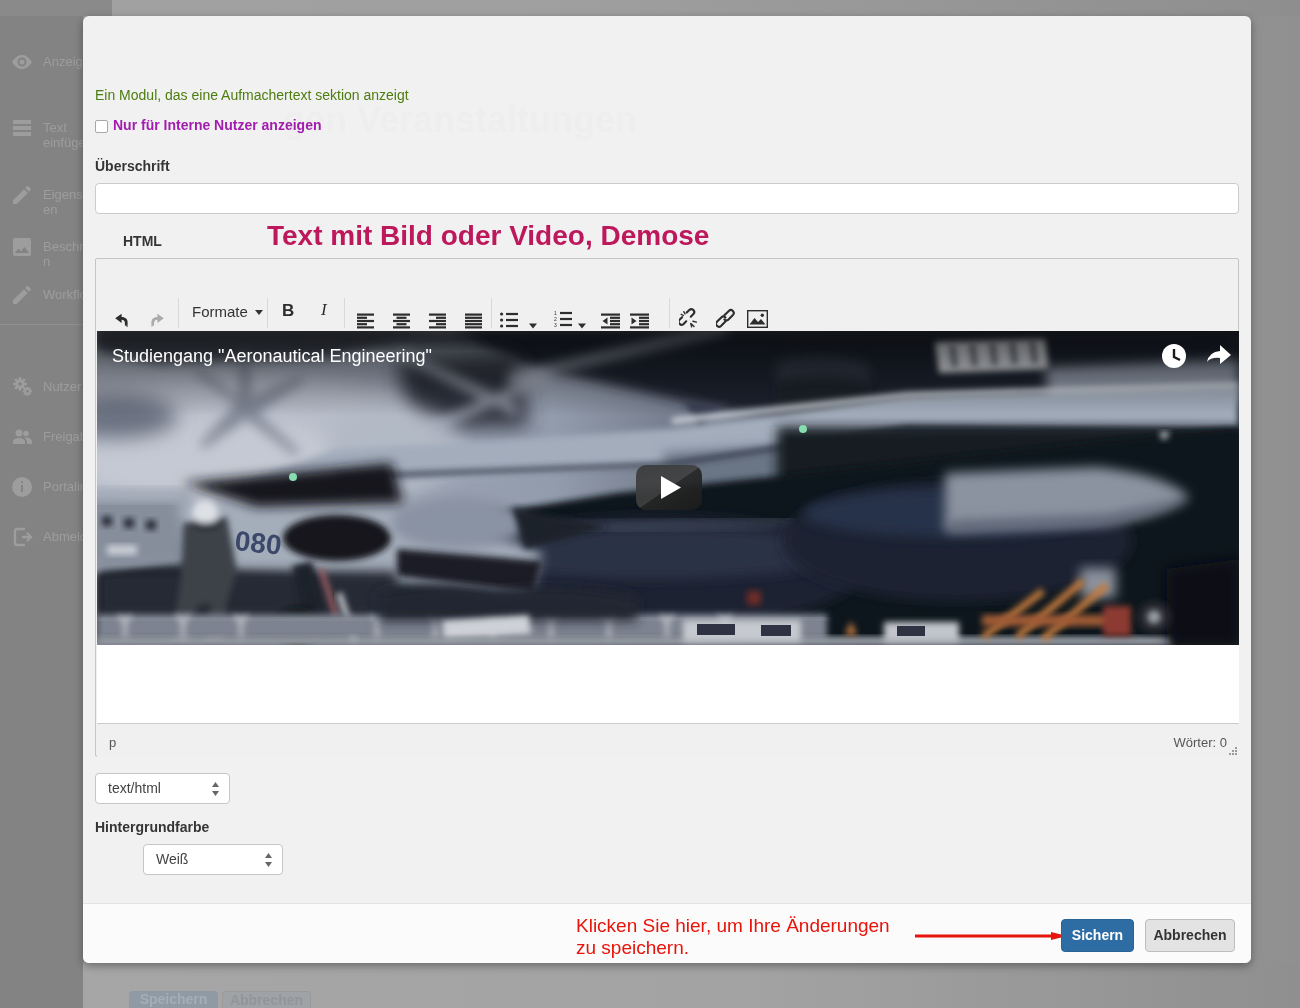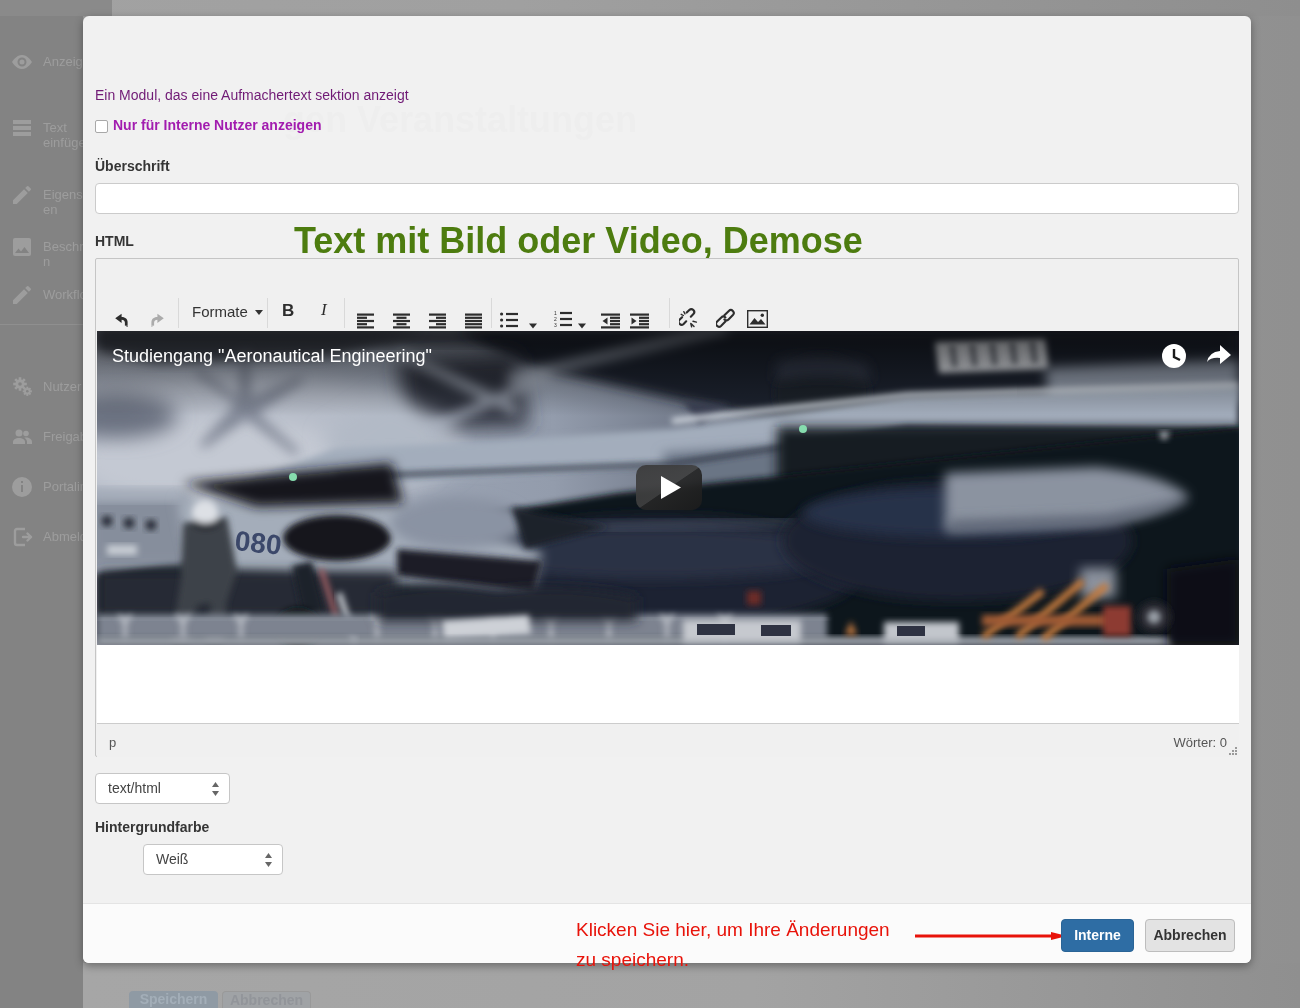--- a/index.html
+++ b/index.html
@@ -25,23 +25,23 @@
 .ghostbtn2 { position:absolute; left:222px; top:991px; width:89px; height:17px;
   background:#a0a3a6; border:1px solid #999; border-bottom:none; border-radius:4px 4px 0 0;
   color:#92959a; font-weight:bold; font-size:14px; text-align:center; }
 
 
 .modal { position:absolute; left:83px; top:16px; width:1168px; height:947px;
   background:#f1f1f1; border-radius:6px; box-shadow:0 3px 9px rgba(0,0,0,.35); }
 .m-head { position:absolute; left:0; top:0; width:100%; height:56px;
   border-bottom:1px solid #e4e4e4; }
 .m-title { position:absolute; left:12px; top:20px; font-size:18px; color:#555555; }
-.m-sub { position:absolute; left:12px; top:71px; font-size:14px; color:#701a75; }
+.m-sub { position:absolute; left:12px; top:71px; font-size:14px; color:#4d7c0f; }
 .ghost1 { position:absolute; left:200px; top:83px; font-size:36px; color:#eeeeee; font-weight:bold; white-space:nowrap; overflow:hidden; width:950px; }
-.ghost2 { position:absolute; left:211px; top:204px; font-size:36px; color:#4d7c0f; font-weight:bold; white-space:nowrap; overflow:hidden; width:960px; }
+.ghost2 { position:absolute; left:184px; top:204px; font-size:28px; color:#be185d; font-weight:bold; white-space:nowrap; overflow:hidden; width:960px; }
 .chkrow { position:absolute; left:12px; top:101px; }
 .chkbox { position:absolute; left:0px; top:3px; width:13px; height:13px; background:#fff;
   border:1px solid #a8a8a8; border-radius:2px; }
 .chklabel { position:absolute; left:18px; top:0; font-size:14px; font-weight:bold; color:#a21caf; white-space:nowrap; }
 .lbl { position:absolute; left:12px; font-size:14px; font-weight:bold; color:#353535; }
 .inp { position:absolute; left:12px; top:167px; width:1144px; height:31px; background:#fff;
   border:1px solid #cbcbcb; border-radius:4px; }
 
 
 .mce { position:absolute; left:12px; top:242px; width:1144px; height:499px;
@@ -65,21 +65,21 @@
 
 
 .m-foot { position:absolute; left:0; bottom:0; width:100%; height:60px; background:#fbfbfb;
   border-top:1px solid #e4e4e4; border-radius:0 0 6px 6px; }
 .btn-save { position:absolute; left:978px; top:15px; width:73px; height:33px; background:#2e6da4;
   border:1px solid #2a6496; border-radius:4px; color:#fff; font-weight:bold; font-size:14px;
   text-align:center; line-height:31px; }
 .btn-cancel { position:absolute; left:1062px; top:15px; width:90px; height:33px; background:#e3e3e3;
   border:1px solid #bdbdbd; border-radius:4px; color:#333; font-weight:bold; font-size:14px;
   text-align:center; line-height:31px; }
-.rednote { position:absolute; left:493px; top:11px; color:#e8130a; font-size:19px; line-height:30px; }
+.rednote { position:absolute; left:493px; top:11px; color:#e8130a; font-size:19px; line-height:22px; }
 .redarrow { position:absolute; left:832px; top:28px; width:152px; height:8px; }
 </style>
 </head>
 <body>
 
 <div class="bgmain"></div>
 <div class="bgbottom"></div>
 <div class="topstrip"></div>
 <div class="topstrip-left"></div>
 <div class="sidebar"></div>
@@ -170,21 +170,21 @@
 <div class="modal">
   <div class="ghost1">gen Veranstaltungen</div>
   <div class="ghost2">Text mit Bild oder Video, Demose</div>
   <div class="m-sub">Ein Modul, das eine Aufmachertext sektion anzeigt</div>
   <div class="chkrow">
     <div class="chkbox"></div>
     <div class="chklabel">Nur für Interne Nutzer anzeigen</div>
   </div>
   <div class="lbl" style="top:142px;">Überschrift</div>
   <div class="inp"></div>
-  <div class="lbl" style="top:217px;">HTML</div>
+  <div class="lbl" style="top:217px;margin-left:28px;">HTML</div>
 
   <div class="mce">
     <div class="mce-toolbar">
       <svg class="tb-btn" style="left:18px;top:10px;" width="17" height="17" viewBox="0 0 17 17">
           <path d="M7.6 2.2 L7.6 5.4 C11.6 5.4 13.6 7.8 13.6 10.8 L13.6 14 L10.9 14 L10.9 11.2 C10.9 9.3 9.5 8.3 7.6 8.3 L7.6 11.5 L1.2 6.8 Z" fill="#2d2d2d"></path>
           <path d="M10.9 14 L13.6 14 L13.6 15.5 Z" fill="#2d2d2d"></path>
         </svg>
       <svg class="tb-btn" style="left:52px;top:10px;" width="17" height="17" viewBox="0 0 17 17">
           <path d="M9.4 2.2 L9.4 5.4 C5.4 5.4 3.4 7.8 3.4 10.8 L3.4 14 L6.1 14 L6.1 11.2 C6.1 9.3 7.5 8.3 9.4 8.3 L9.4 11.5 L15.8 6.8 Z" fill="#ababab"></path>
           <path d="M6.1 14 L3.4 14 L3.4 15.5 Z" fill="#ababab"></path>
@@ -510,16 +510,16 @@
         <path d="M4.5 15 L8 10 L1 10 Z" fill="#666"></path>
       </svg>
   </div>
 
   <div class="m-foot">
     <div class="rednote">Klicken Sie hier, um Ihre Änderungen<br>zu speichern.</div>
     <svg class="redarrow" viewBox="0 0 152 8">
       <line x1="0" y1="4" x2="136" y2="4" stroke="#e8130a" stroke-width="3.2"></line>
       <path d="M136 0 L152 4 L136 8 Z" fill="#e8130a"></path>
     </svg>
-    <div class="btn-save">Interne</div>
+    <div class="btn-save">Sichern</div>
     <div class="btn-cancel">Abbrechen</div>
   </div>
 </div>
 
 </body></html>

